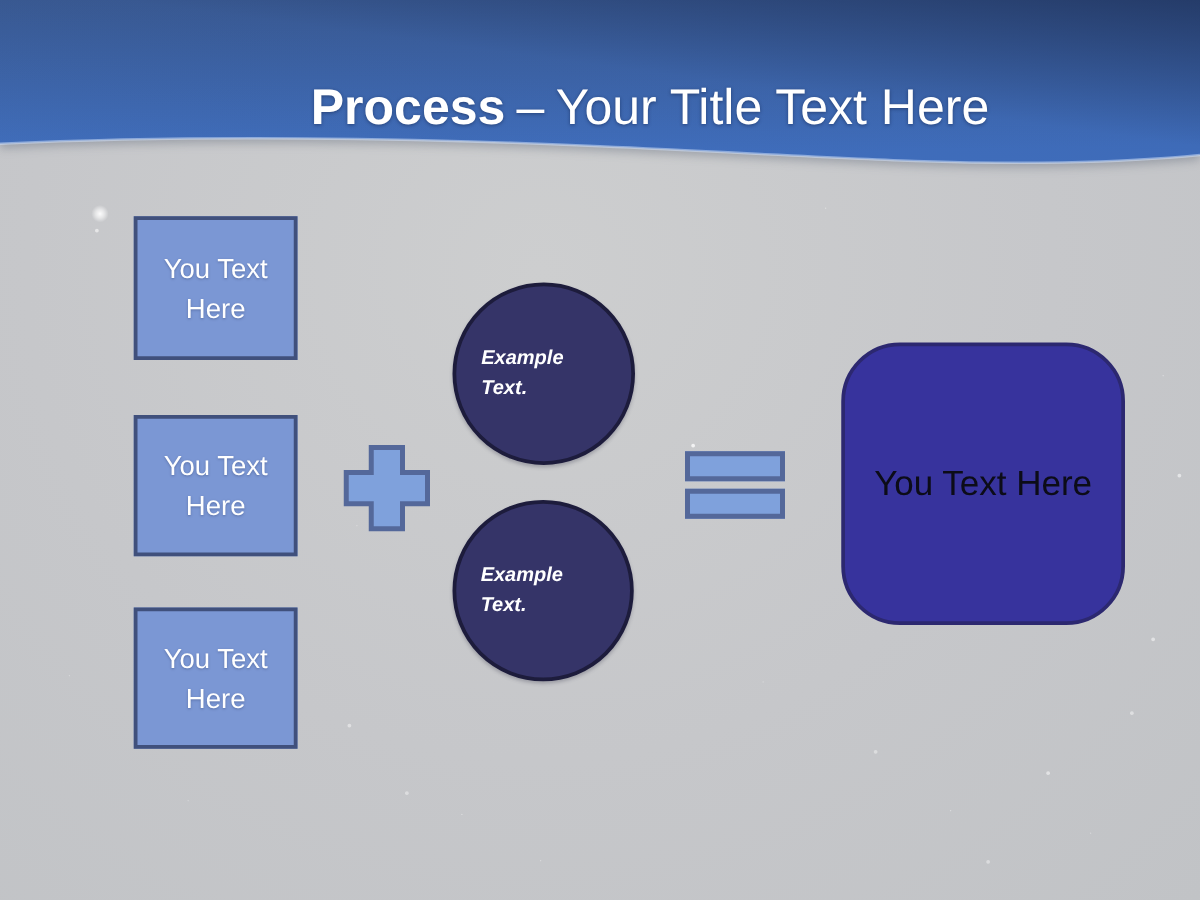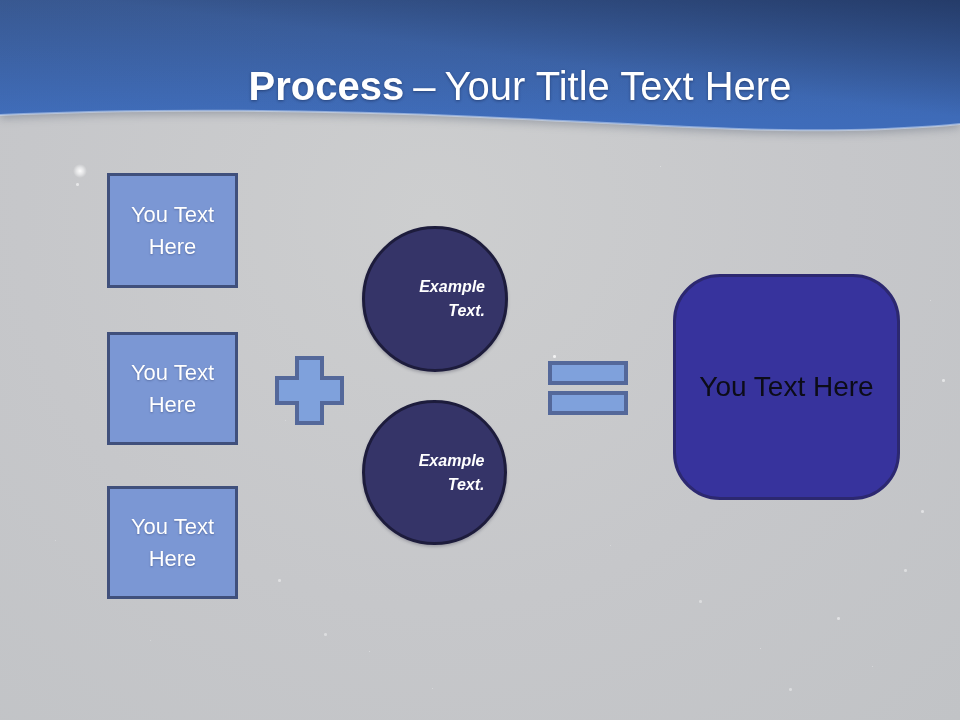--- a/index.html
+++ b/index.html
@@ -80,21 +80,21 @@
     border: 4px solid var(--operator-border);
   }
   .equals-bar + .equals-bar { margin-top:6px; }
 
   
   .circle {
     position:absolute; box-sizing:border-box; border-radius:50%;
     background: var(--circle-fill);
     border: 3px solid var(--circle-border);
     display:flex; align-items:center; justify-content:center;
-    text-align:right; color:#ffffff;
+    text-align:left; color:#ffffff;
     font-weight:bold; font-style:italic; font-size:16px; line-height:24px;
     box-shadow: 0 2px 3px rgba(60,60,80,.3);
   }
   .circle .circle-label { width:100px; }
   .circle.c1 { left:362px; top:226px; width:146px; height:146px; }
   .circle.c2 { left:362px; top:400px; width:145px; height:145px; }
 
   
   .result-box {
     position:absolute; left:673px; top:274px; width:227px; height:226px;

